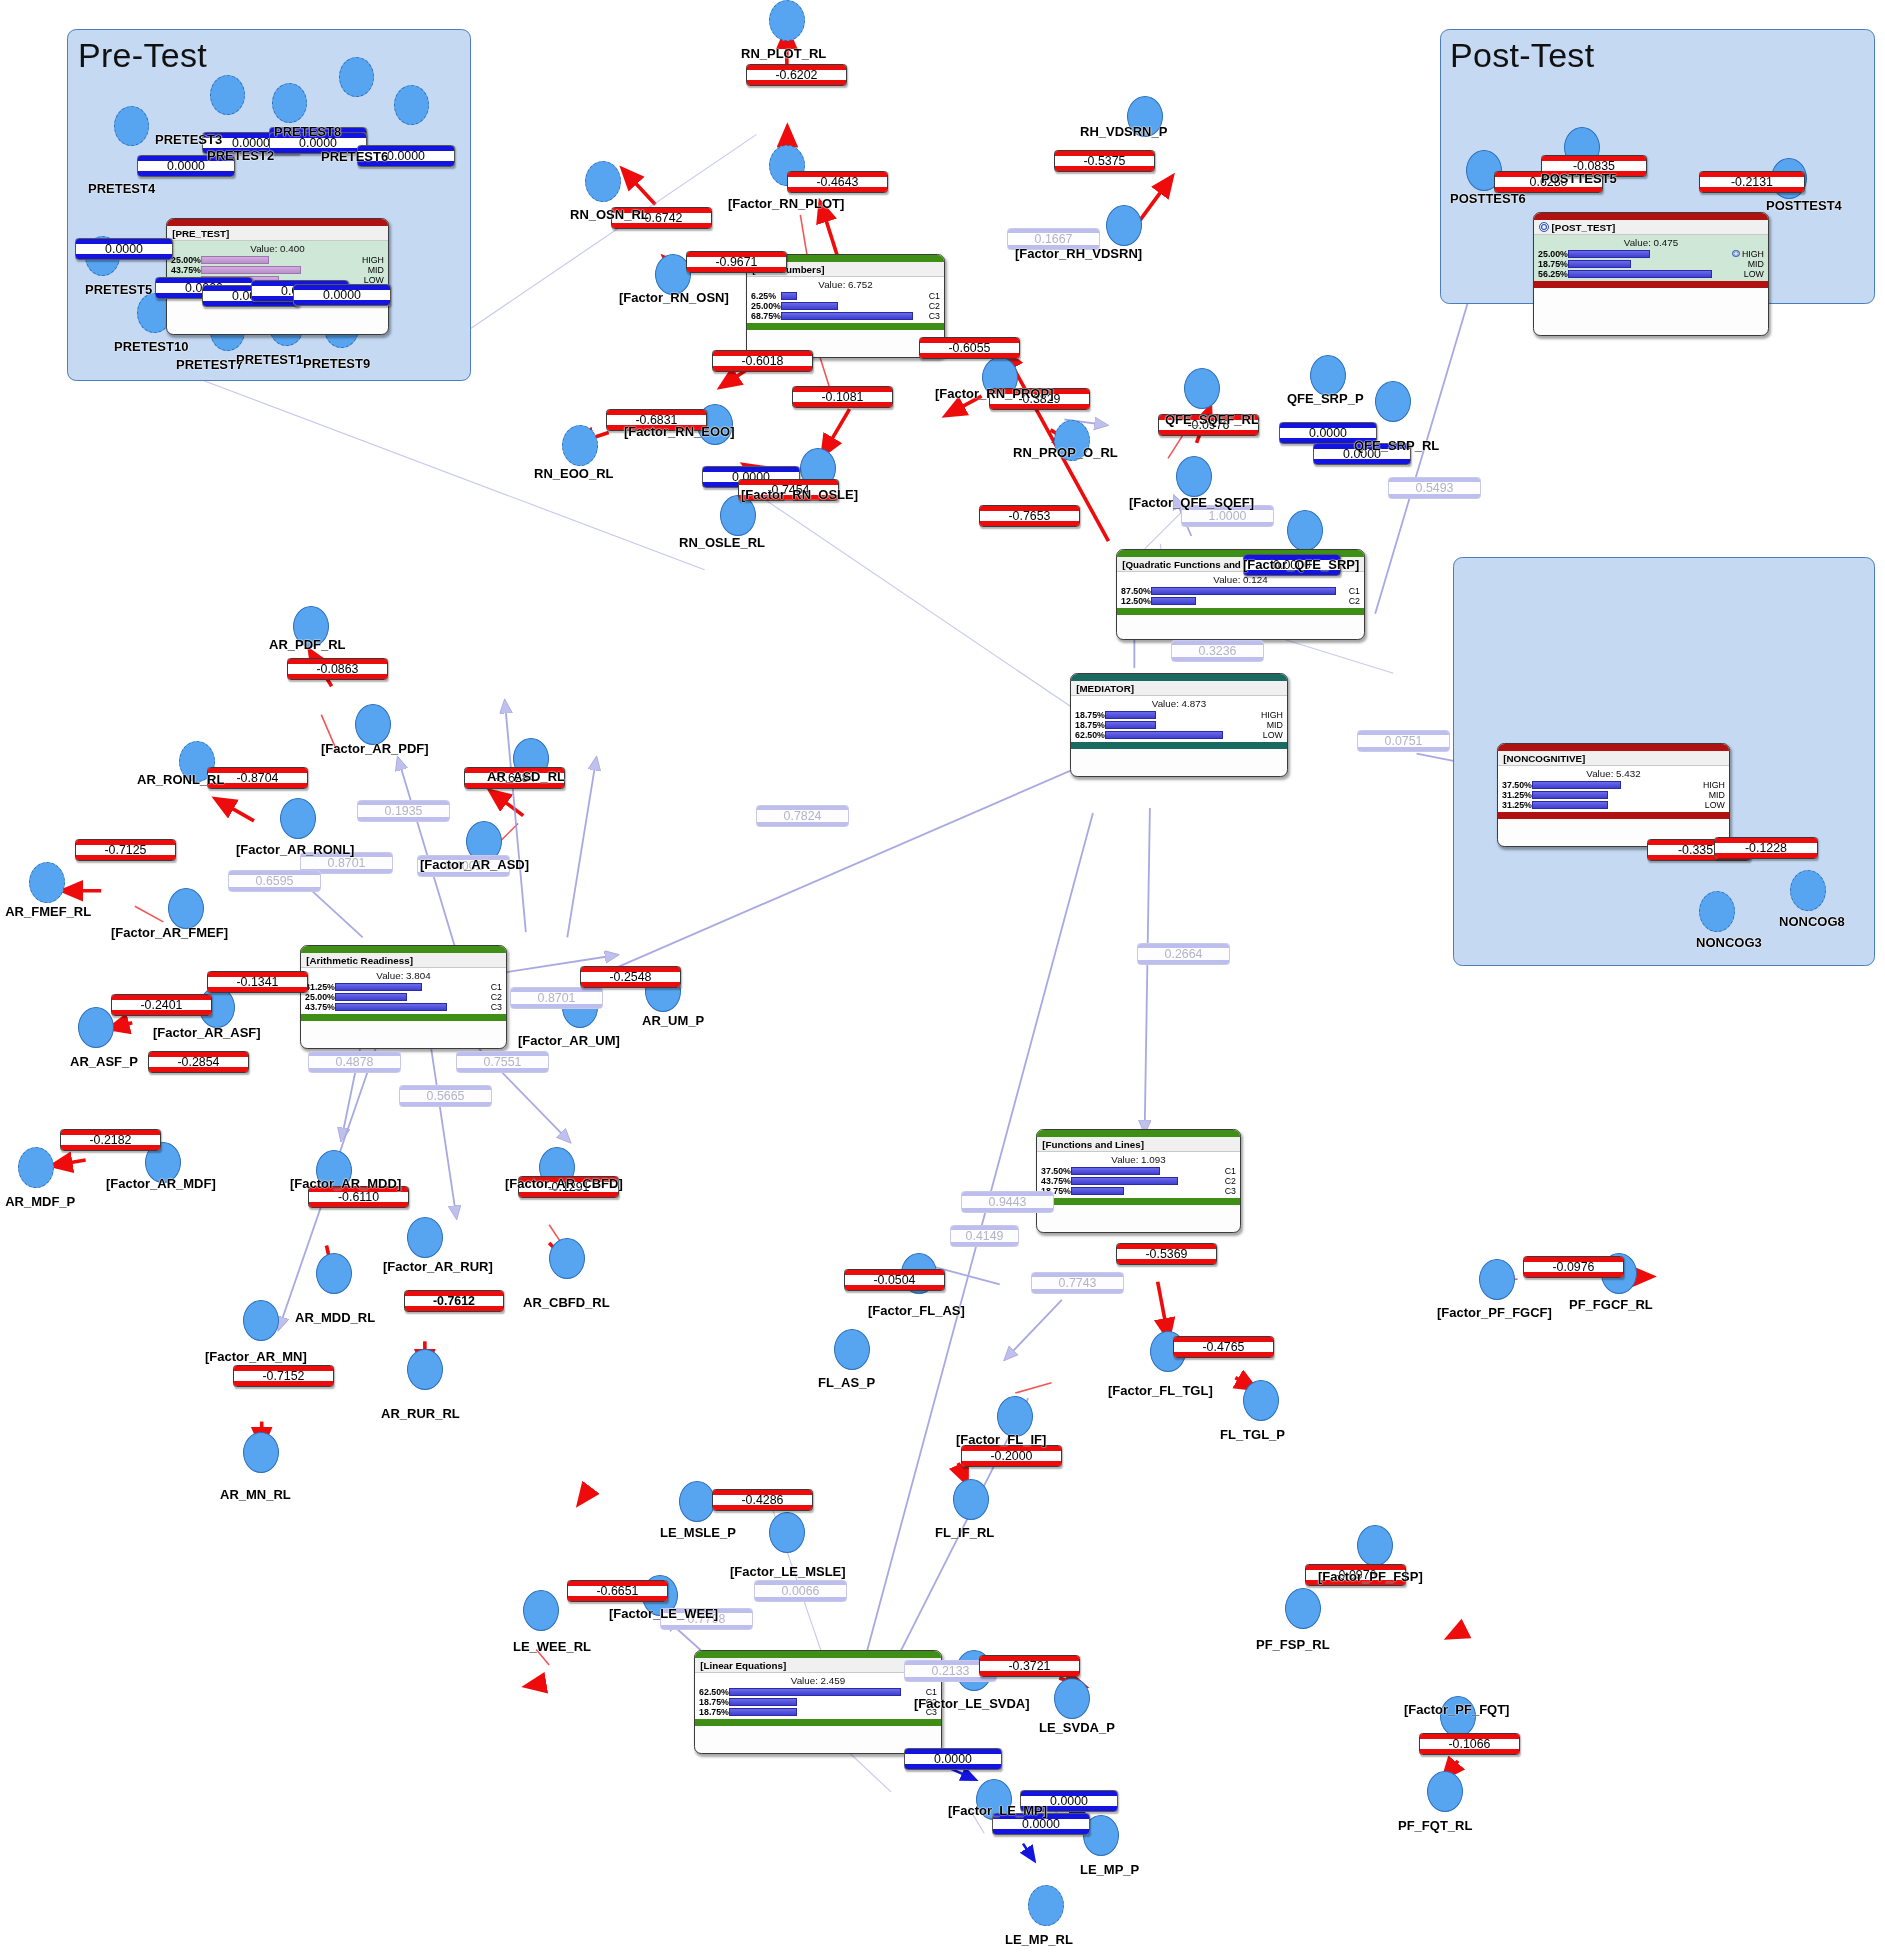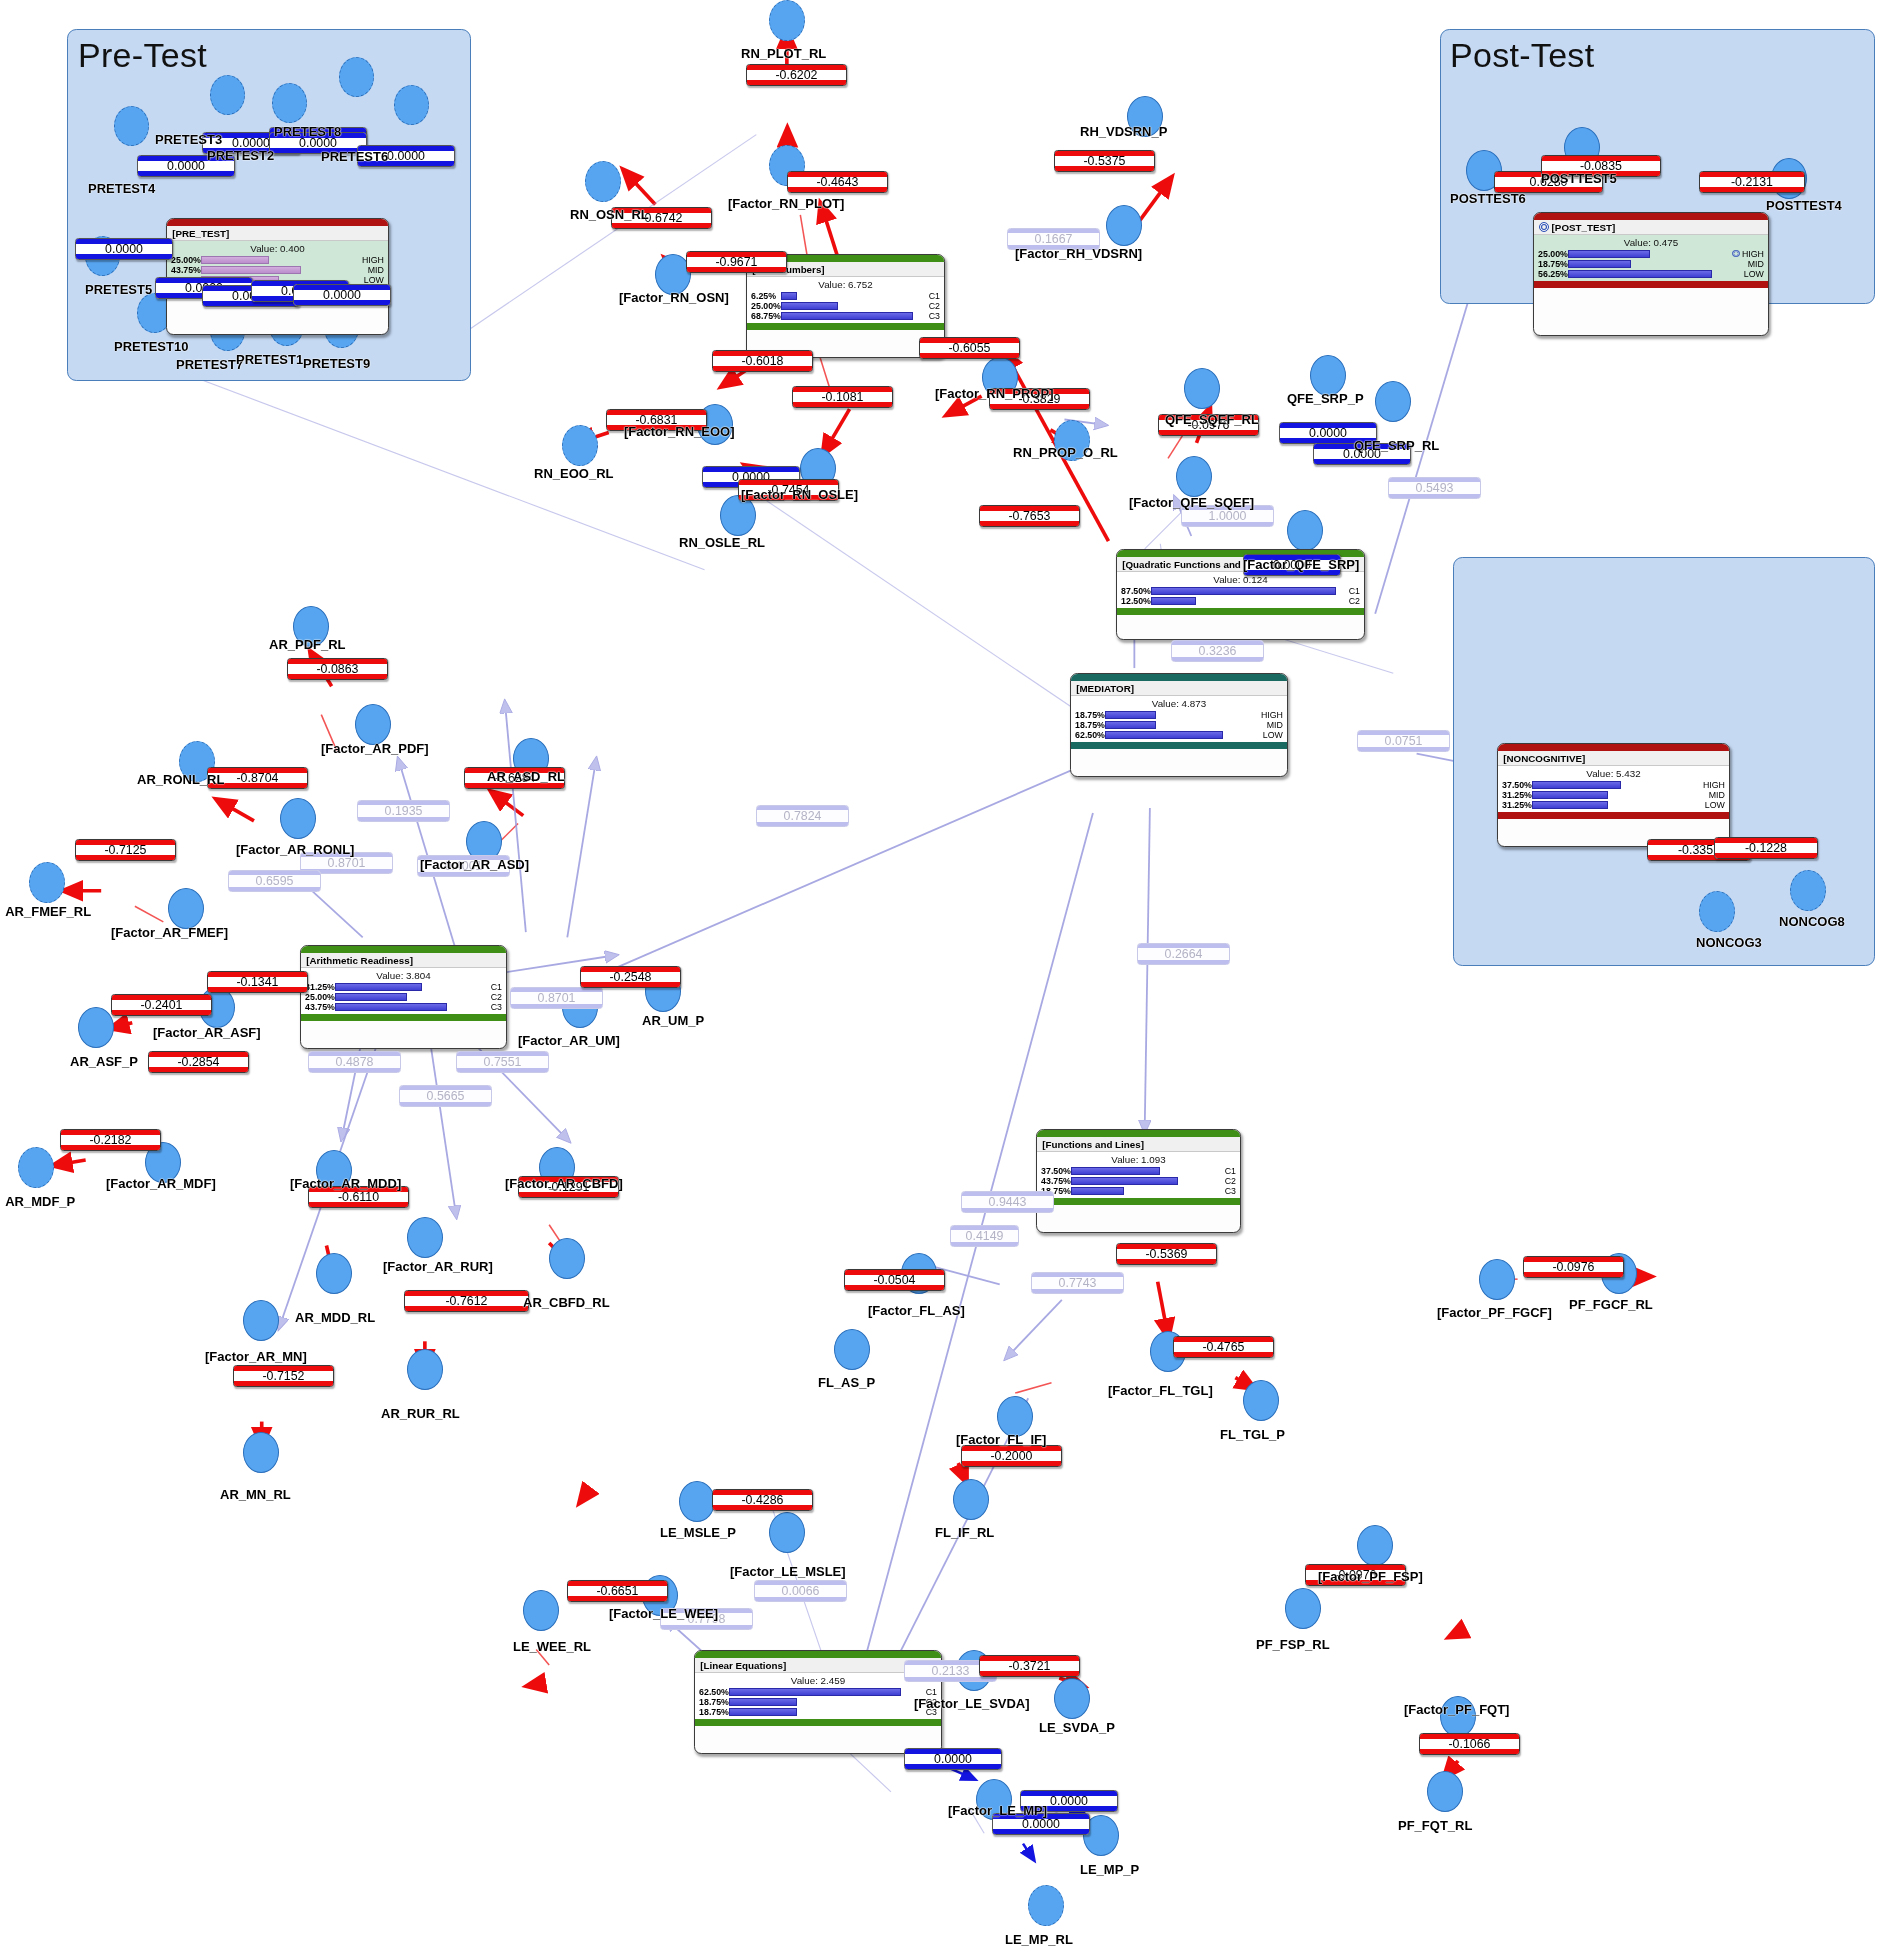--- a/index.html
+++ b/index.html
@@ -607,21 +607,21 @@
   <div class="chip blue" style="left:251px;top:280px;width:98px;">
       <div class="inner">0.0000</div>
     </div>
   <div class="chip blue" style="left:293px;top:284px;width:98px;">
       <div class="inner">0.0000</div>
     </div>
 
   <div class="chip red" style="left:1494px;top:171px;width:109px;">
       <div class="inner">0.6280</div>
     </div>
-  <div class="chip red" style="left:1541px;top:155px;width:120px;">
+  <div class="chip red" style="left:1541px;top:155px;width:106px;">
       <div class="inner">-0.0835</div>
     </div>
   <div class="chip red" style="left:1699px;top:171px;width:106px;">
       <div class="inner">-0.2131</div>
     </div>
 
   <div class="chip red" style="left:746px;top:64px;width:101px;">
       <div class="inner">-0.6202</div>
     </div>
   <div class="chip red" style="left:787px;top:171px;width:101px;">
@@ -733,21 +733,21 @@
     </div>
   <div class="chip faint" style="left:308px;top:1051px;width:93px;">
       <div class="inner">0.4878</div>
     </div>
   <div class="chip faint" style="left:399px;top:1085px;width:93px;">
       <div class="inner">0.5665</div>
     </div>
   <div class="chip red" style="left:308px;top:1186px;width:101px;">
       <div class="inner">-0.6110</div>
     </div>
-  <div class="chip red" style="left:404px;top:1290px;width:125px;">
+  <div class="chip red" style="left:404px;top:1290px;width:100px;font-weight:bold;">
       <div class="inner">-0.7612</div>
     </div>
   <div class="chip faint" style="left:456px;top:1051px;width:93px;">
       <div class="inner">0.7551</div>
     </div>
   <div class="chip red" style="left:518px;top:1176px;width:101px;">
       <div class="inner">-0.1291</div>
     </div>
   <div class="chip red" style="left:233px;top:1365px;width:101px;">
       <div class="inner">-0.7152</div>

